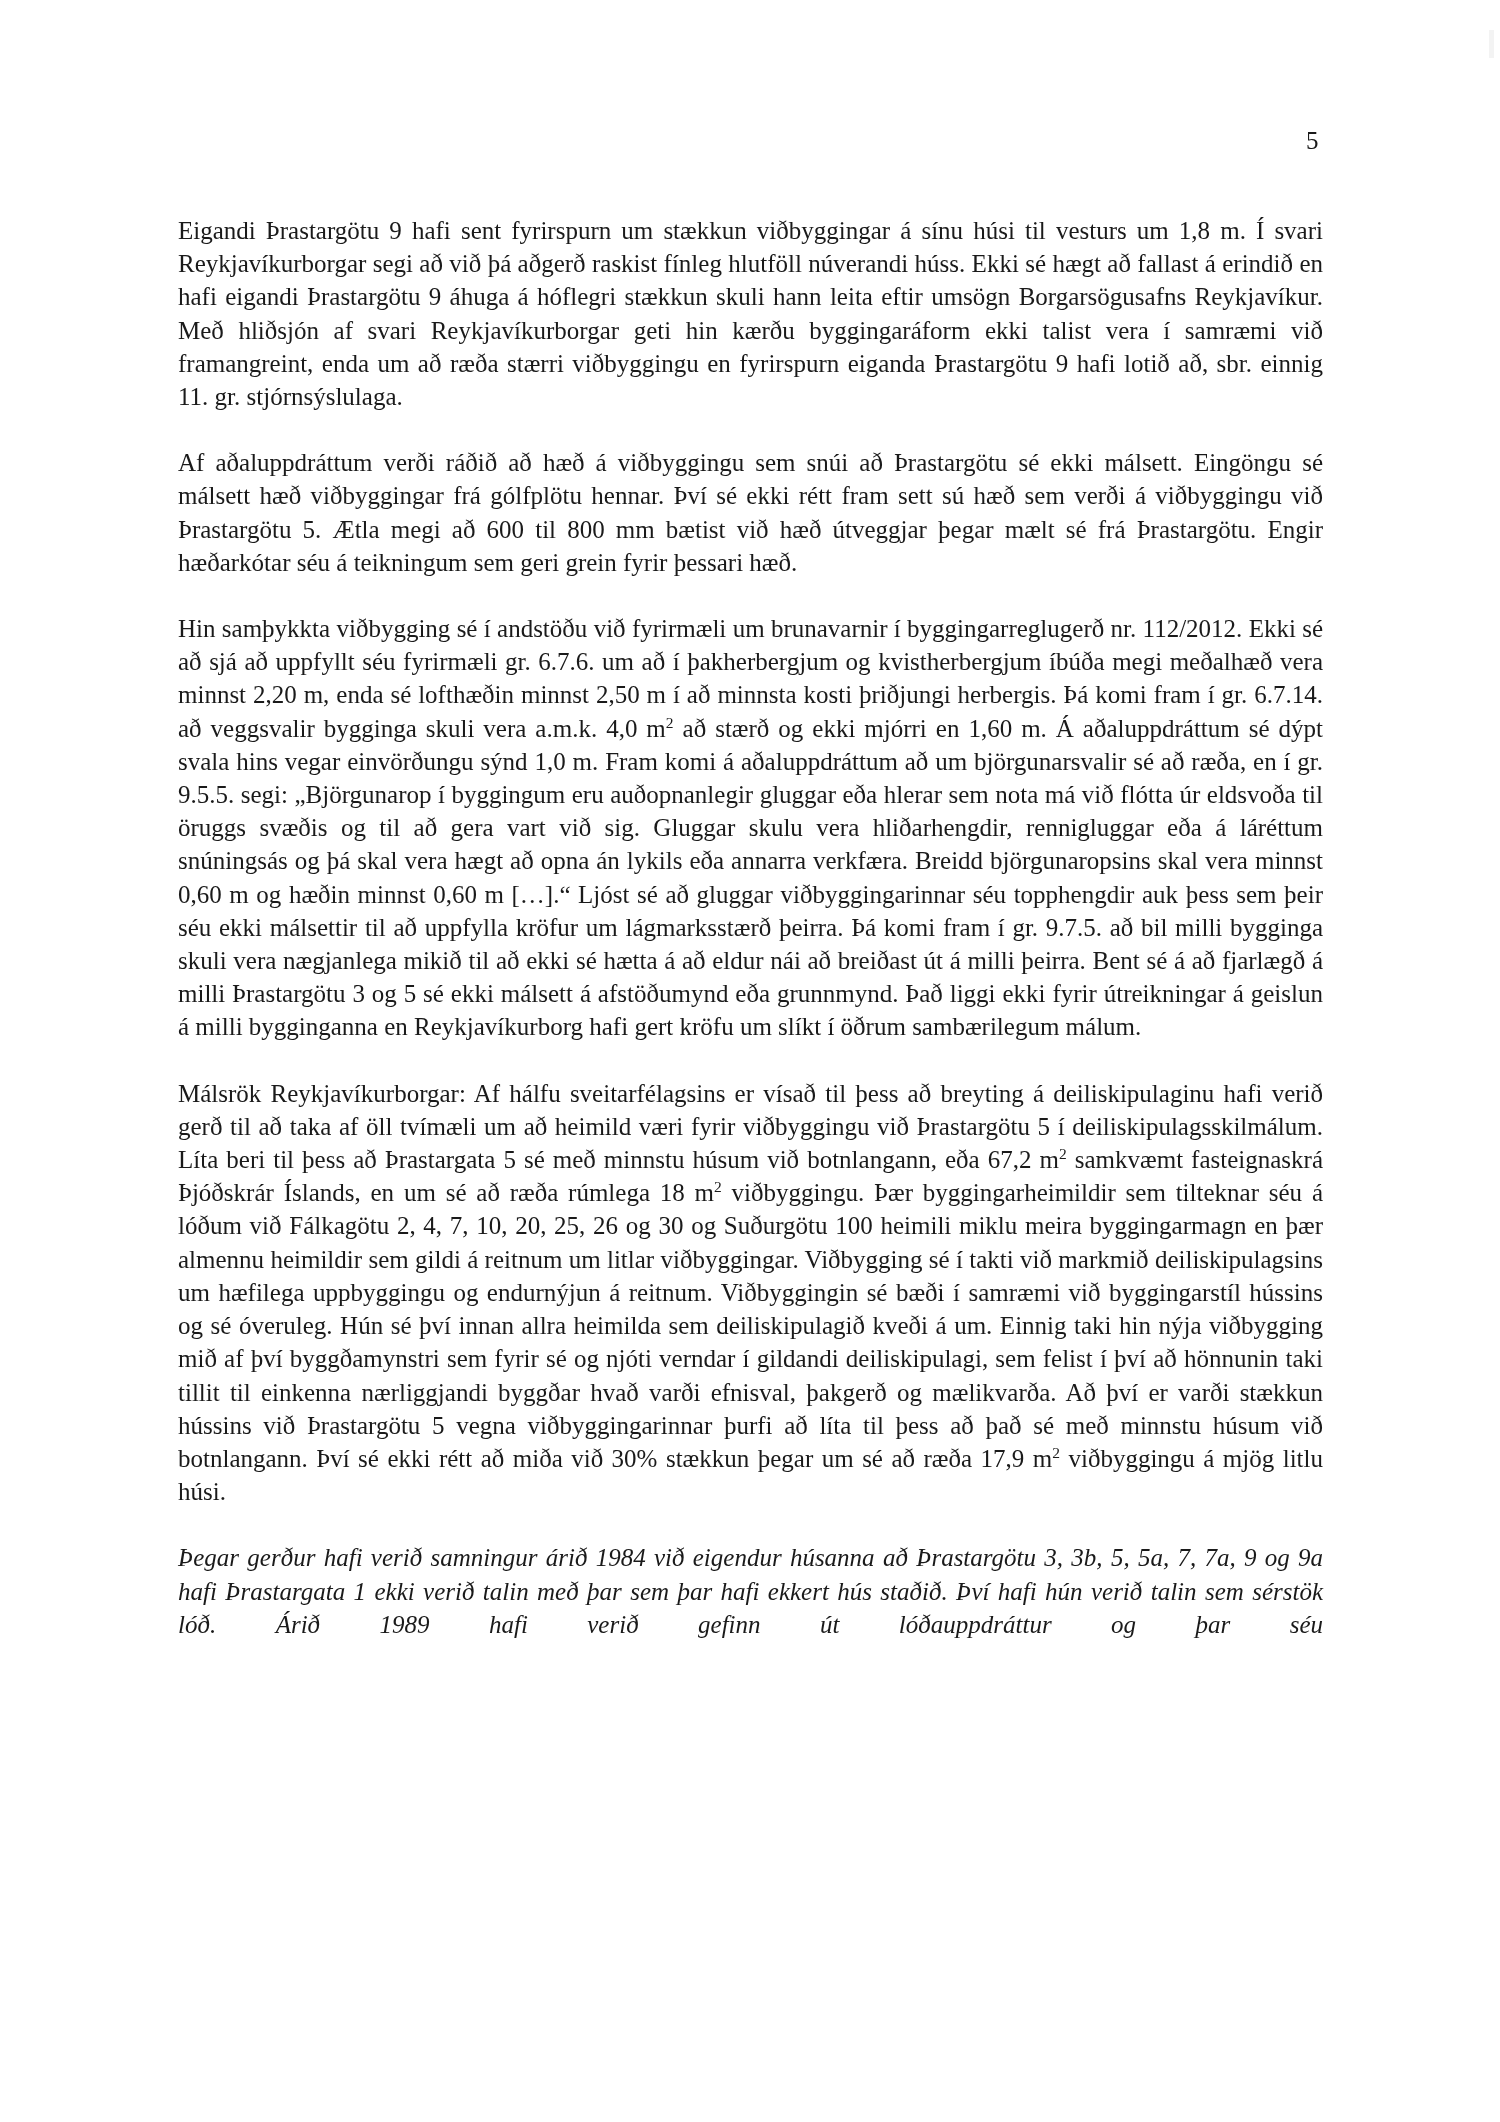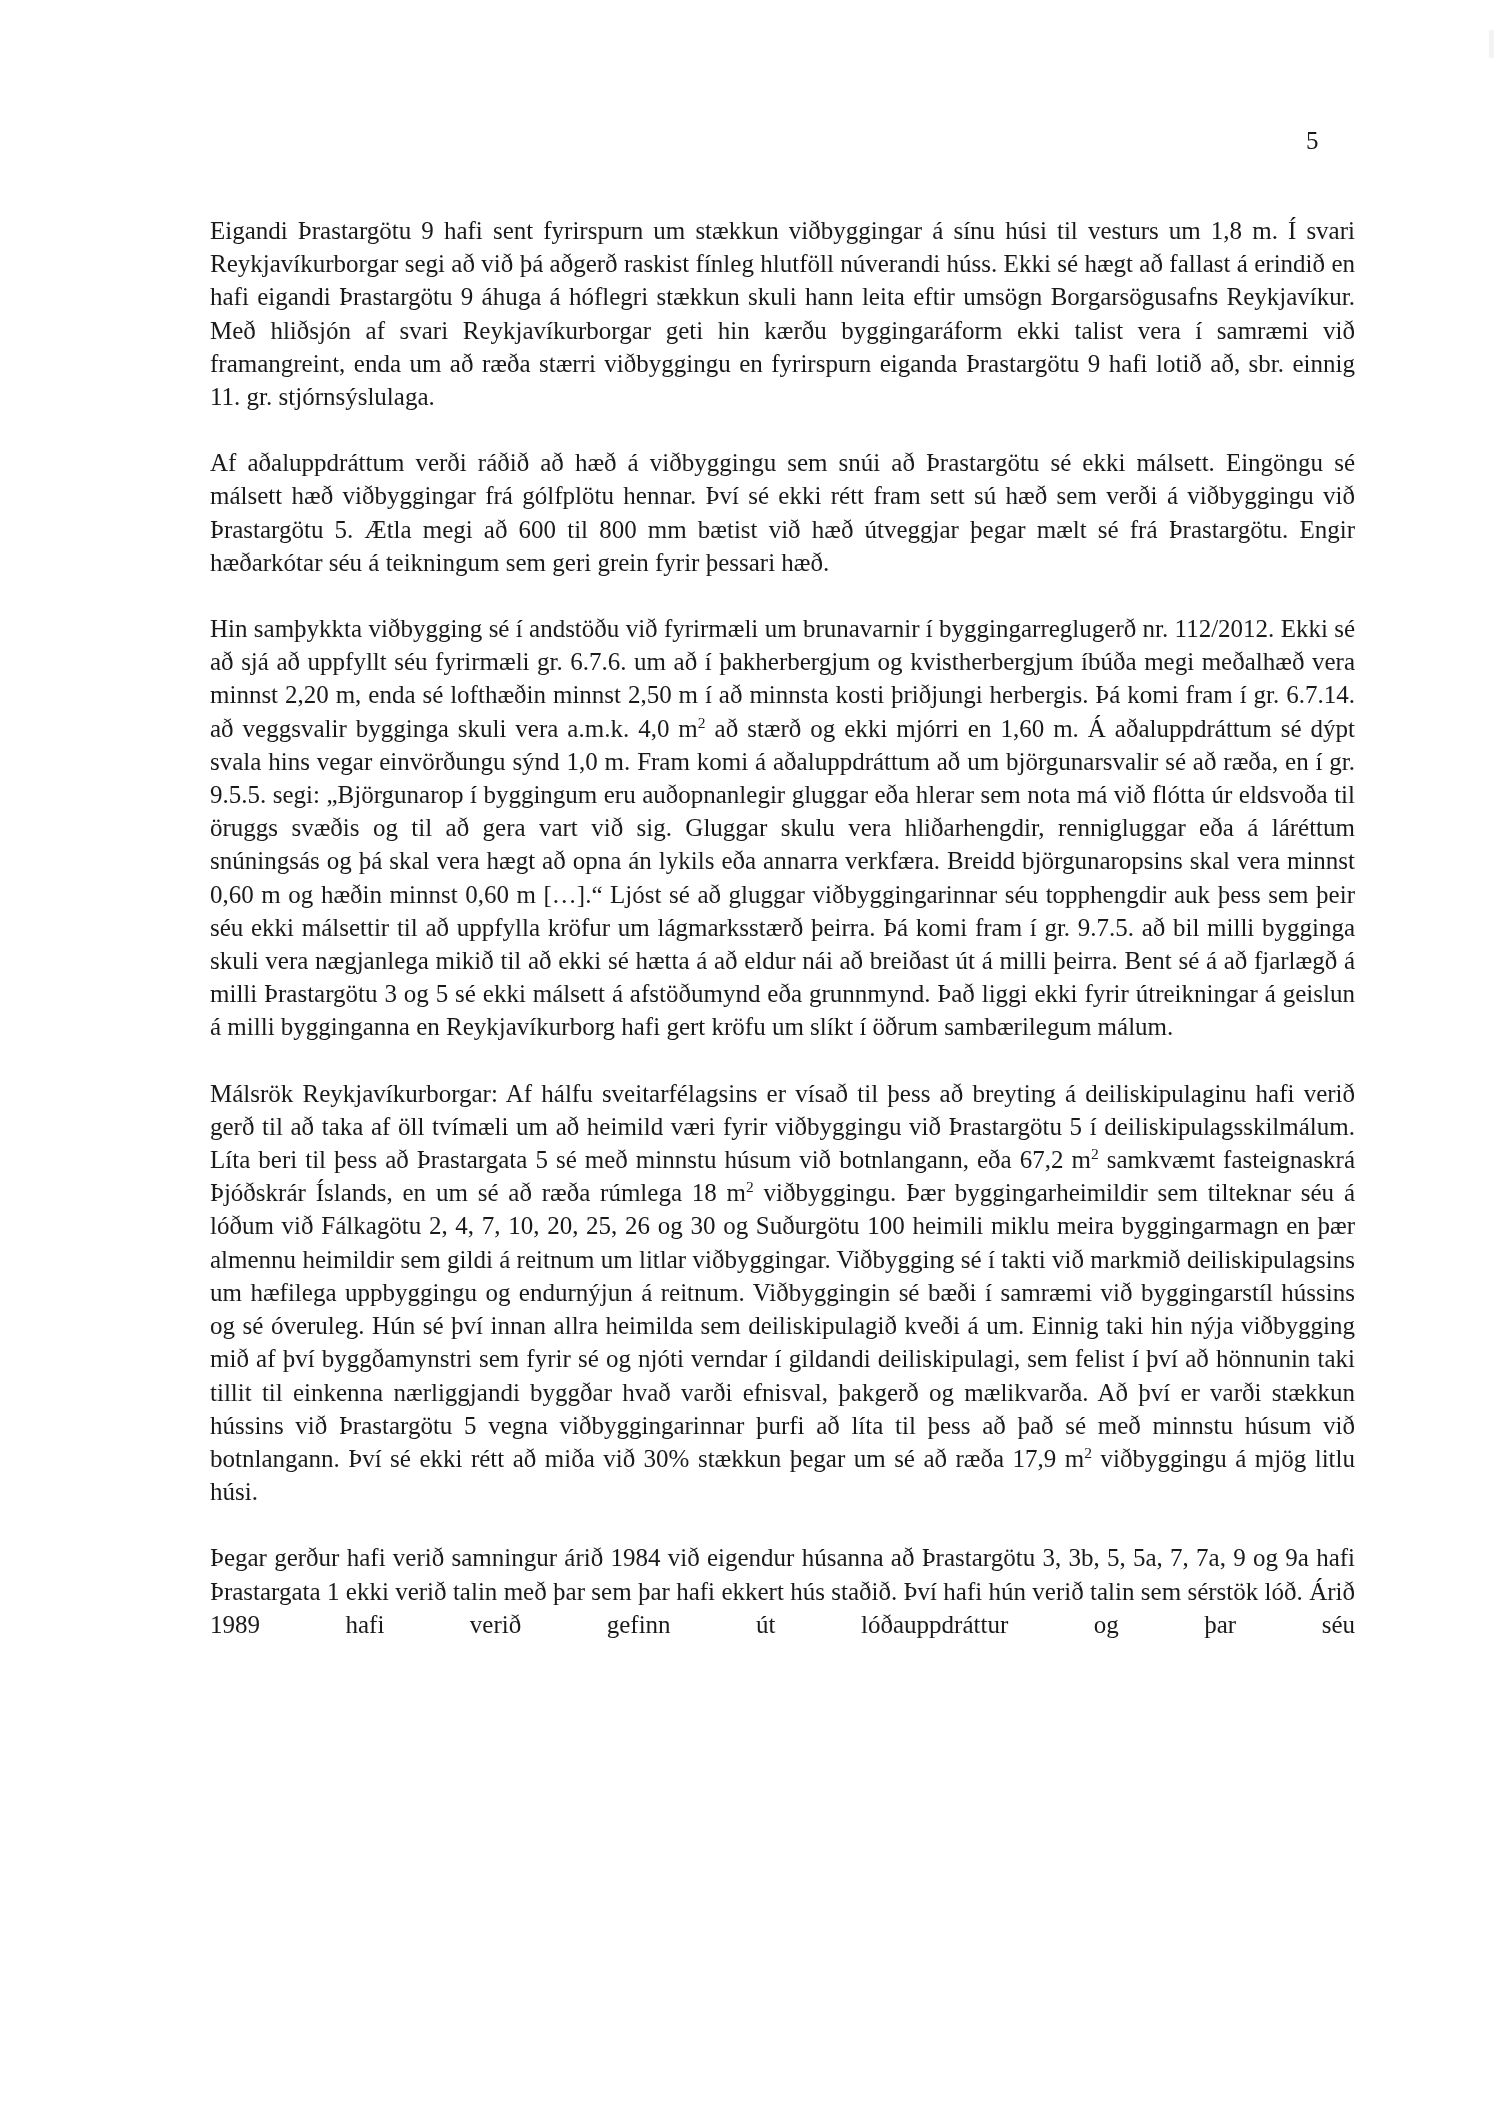--- a/index.html
+++ b/index.html
@@ -8,28 +8,28 @@
     position: absolute; left: 0; top: 0; width: 1500px; height: 2122px; background: #fff;
     color: #1a1a1a;
     font-family: "Liberation Serif", "DejaVu Serif", serif;
   }
   .page-number {
     position: absolute; left: 1306px; top: 124px;
     font-size: 25px; line-height: 33px;
   }
   .body-text {
     position: absolute; left: 178px; top: 214px; width: 1145px;
-    font-size: 25px; line-height: 33.2px; margin-left: 32px;
+    font-size: 25px; line-height: 33.2px;
   }
   .body-text p {
     margin: 0 0 33px 0;
     text-align: justify;
     hyphens: none;
   }
-  .body-text p.continues { text-align-last: justify; }
+  .body-text p.continues { text-align-last: justify; font-style: italic; }
   .body-text b { font-weight: normal; }
   sup { font-size: 0.62em; line-height: 0; vertical-align: 0.55em; }
   .scan-mark {
     position: absolute; left: 1489px; top: 30px; width: 5px; height: 28px;
     background: #f3f3f3;
   }
 </style>
 </head>
 <body>
 

